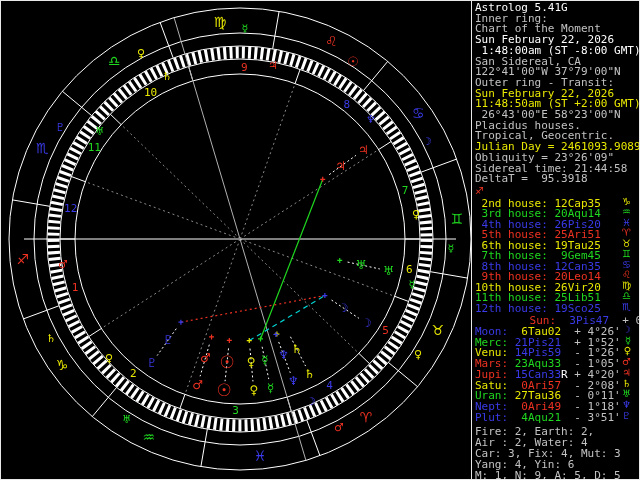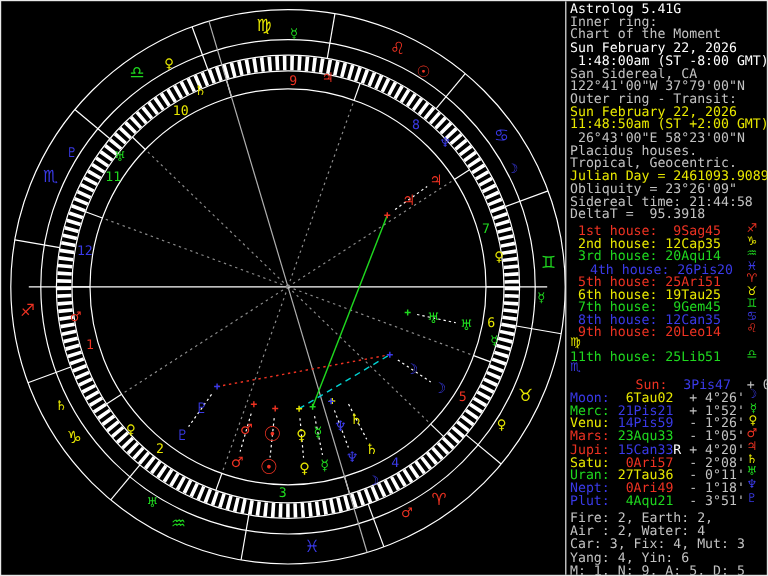--- a/index.html
+++ b/index.html
@@ -166,32 +166,32 @@
         <div class="pline" style="top: 98.3px; color: rgb(232, 232, 0);">11:48:50am (ST +2:00 GMT)</div>
         <div class="pline" style="top: 109px; color: rgb(194, 194, 194);"> 26°43'00"E 58°23'00"N</div>
         <div class="pline" style="top: 119.7px; color: rgb(194, 194, 194);">Placidus houses.</div>
         <div class="pline" style="top: 130.4px; color: rgb(194, 194, 194);">Tropical, Geocentric.</div>
         <div class="pline" style="top: 141.1px; color: rgb(232, 232, 0);">Julian Day = 2461093.9089</div>
         <div class="pline" style="top: 151.8px; color: rgb(194, 194, 194);">Obliquity = 23°26'09"</div>
         <div class="pline" style="top: 162.5px; color: rgb(194, 194, 194);">Sidereal time: 21:44:58</div>
         <div class="pline" style="top: 173.2px; color: rgb(194, 194, 194);">DeltaT =  95.3918</div>
       </div>
     <div id="houses">
-        <div class="row" style="top: 185px;"><span class="txt" style="color: rgb(238, 50, 34);"> 1st house:  9Sag45</span><span class="gly" style="color: rgb(238, 50, 34);">♐</span></div>
+        <div class="row" style="top: 185px;"><span class="gly" style="color: rgb(238, 50, 34);">♐</span></div>
         <div class="row" style="top: 195.5px;"><span class="txt" style="color: rgb(232, 232, 0);"> 2nd house: 12Cap35</span><span class="gly" style="color: rgb(232, 232, 0);">♑</span></div>
         <div class="row" style="top: 206px;"><span class="txt" style="color: rgb(31, 216, 31);"> 3rd house: 20Aqu14</span><span class="gly" style="color: rgb(31, 216, 31);">♒</span></div>
-        <div class="row" style="top: 216.5px;"><span class="txt" style="color: rgb(58, 58, 232); margin-left: 10px;"> 4th house: 26Pis20</span><span class="gly" style="color: rgb(58, 58, 232);">♓</span></div>
+        <div class="row" style="top: 216.5px;"><span class="txt" style="color: rgb(58, 58, 232);"> 4th house: 26Pis20</span><span class="gly" style="color: rgb(58, 58, 232);">♓</span></div>
         <div class="row" style="top: 227px;"><span class="txt" style="color: rgb(238, 50, 34);"> 5th house: 25Ari51</span><span class="gly" style="color: rgb(238, 50, 34);">♈</span></div>
         <div class="row" style="top: 237.5px;"><span class="txt" style="color: rgb(232, 232, 0);"> 6th house: 19Tau25</span><span class="gly" style="color: rgb(232, 232, 0);">♉</span></div>
         <div class="row" style="top: 248px;"><span class="txt" style="color: rgb(31, 216, 31);"> 7th house:  9Gem45</span><span class="gly" style="color: rgb(31, 216, 31);">♊</span></div>
         <div class="row" style="top: 258.5px;"><span class="txt" style="color: rgb(58, 58, 232);"> 8th house: 12Can35</span><span class="gly" style="color: rgb(58, 58, 232);">♋</span></div>
         <div class="row" style="top: 269px;"><span class="txt" style="color: rgb(238, 50, 34);"> 9th house: 20Leo14</span><span class="gly" style="color: rgb(238, 50, 34);">♌</span></div>
-        <div class="row" style="top: 279.5px;"><span class="gly" style="color: rgb(232, 232, 0);">♍</span></div>
+        <div class="row" style="top: 279.5px;"><span class="txt" style="color: rgb(232, 232, 0);">10th house: 26Vir20</span><span class="gly" style="color: rgb(232, 232, 0);">♍</span></div>
         <div class="row" style="top: 290px;"><span class="txt" style="color: rgb(31, 216, 31);">11th house: 25Lib51</span><span class="gly" style="color: rgb(31, 216, 31);">♎</span></div>
-        <div class="row" style="top: 300.5px;"><span class="gly" style="color: rgb(58, 58, 232);">♏</span></div>
+        <div class="row" style="top: 300.5px;"><span class="txt" style="color: rgb(58, 58, 232);">12th house: 19Sco25</span><span class="gly" style="color: rgb(58, 58, 232);">♏</span></div>
       </div>
     <div id="planets">
         <div class="row" style="top: 313px; margin-left: 48px;"><span class="txt"><span style="color: rgb(238, 50, 34);"> Sun:</span><span style="color: rgb(58, 58, 232);">  3Pis47</span><span style="color: rgb(255, 255, 255);"> </span><span style="color: rgb(194, 194, 194);"> + 0°00'</span></span><span class="gly" style="color: rgb(238, 50, 34);">☉</span></div>
         <div class="row" style="top: 323.75px;"><span class="txt"><span style="color: rgb(58, 58, 232);">Moon:</span><span style="color: rgb(232, 232, 0);">  6Tau02</span><span style="color: rgb(255, 255, 255);"> </span><span style="color: rgb(194, 194, 194);"> + 4°26'</span></span><span class="gly" style="color: rgb(58, 58, 232);">☽</span></div>
         <div class="row" style="top: 334.5px;"><span class="txt"><span style="color: rgb(31, 216, 31);">Merc:</span><span style="color: rgb(58, 58, 232);"> 21Pis21</span><span style="color: rgb(255, 255, 255);"> </span><span style="color: rgb(194, 194, 194);"> + 1°52'</span></span><span class="gly" style="color: rgb(31, 216, 31);">☿</span></div>
         <div class="row" style="top: 345.25px;"><span class="txt"><span style="color: rgb(232, 232, 0);">Venu:</span><span style="color: rgb(58, 58, 232);"> 14Pis59</span><span style="color: rgb(255, 255, 255);"> </span><span style="color: rgb(194, 194, 194);"> - 1°26'</span></span><span class="gly" style="color: rgb(232, 232, 0);">♀</span></div>
         <div class="row" style="top: 356px;"><span class="txt"><span style="color: rgb(238, 50, 34);">Mars:</span><span style="color: rgb(31, 216, 31); margin-top: 44px;"> 23Aqu33</span><span style="color: rgb(255, 255, 255);"> </span><span style="color: rgb(194, 194, 194);"> - 1°05'</span></span><span class="gly" style="color: rgb(238, 50, 34);">♂</span></div>
         <div class="row" style="top: 366.75px;"><span class="txt"><span style="color: rgb(238, 50, 34);">Jupi:</span><span style="color: rgb(58, 58, 232);"> 15Can33</span><span style="color: rgb(255, 255, 255);">R</span><span style="color: rgb(194, 194, 194);"> + 4°20'</span></span><span class="gly" style="color: rgb(238, 50, 34);">♃</span></div>
         <div class="row" style="top: 377.5px;"><span class="txt"><span style="color: rgb(232, 232, 0);">Satu:</span><span style="color: rgb(238, 50, 34);">  0Ari57</span><span style="color: rgb(255, 255, 255);"> </span><span style="color: rgb(194, 194, 194);"> - 2°08'</span></span><span class="gly" style="color: rgb(232, 232, 0);">♄</span></div>
         <div class="row" style="top: 388.25px;"><span class="txt"><span style="color: rgb(31, 216, 31);">Uran:</span><span style="color: rgb(232, 232, 0);"> 27Tau36</span><span style="color: rgb(255, 255, 255);"> </span><span style="color: rgb(194, 194, 194); margin-top: 40px;"> - 0°11'</span></span><span class="gly" style="color: rgb(31, 216, 31);">♅</span></div>

